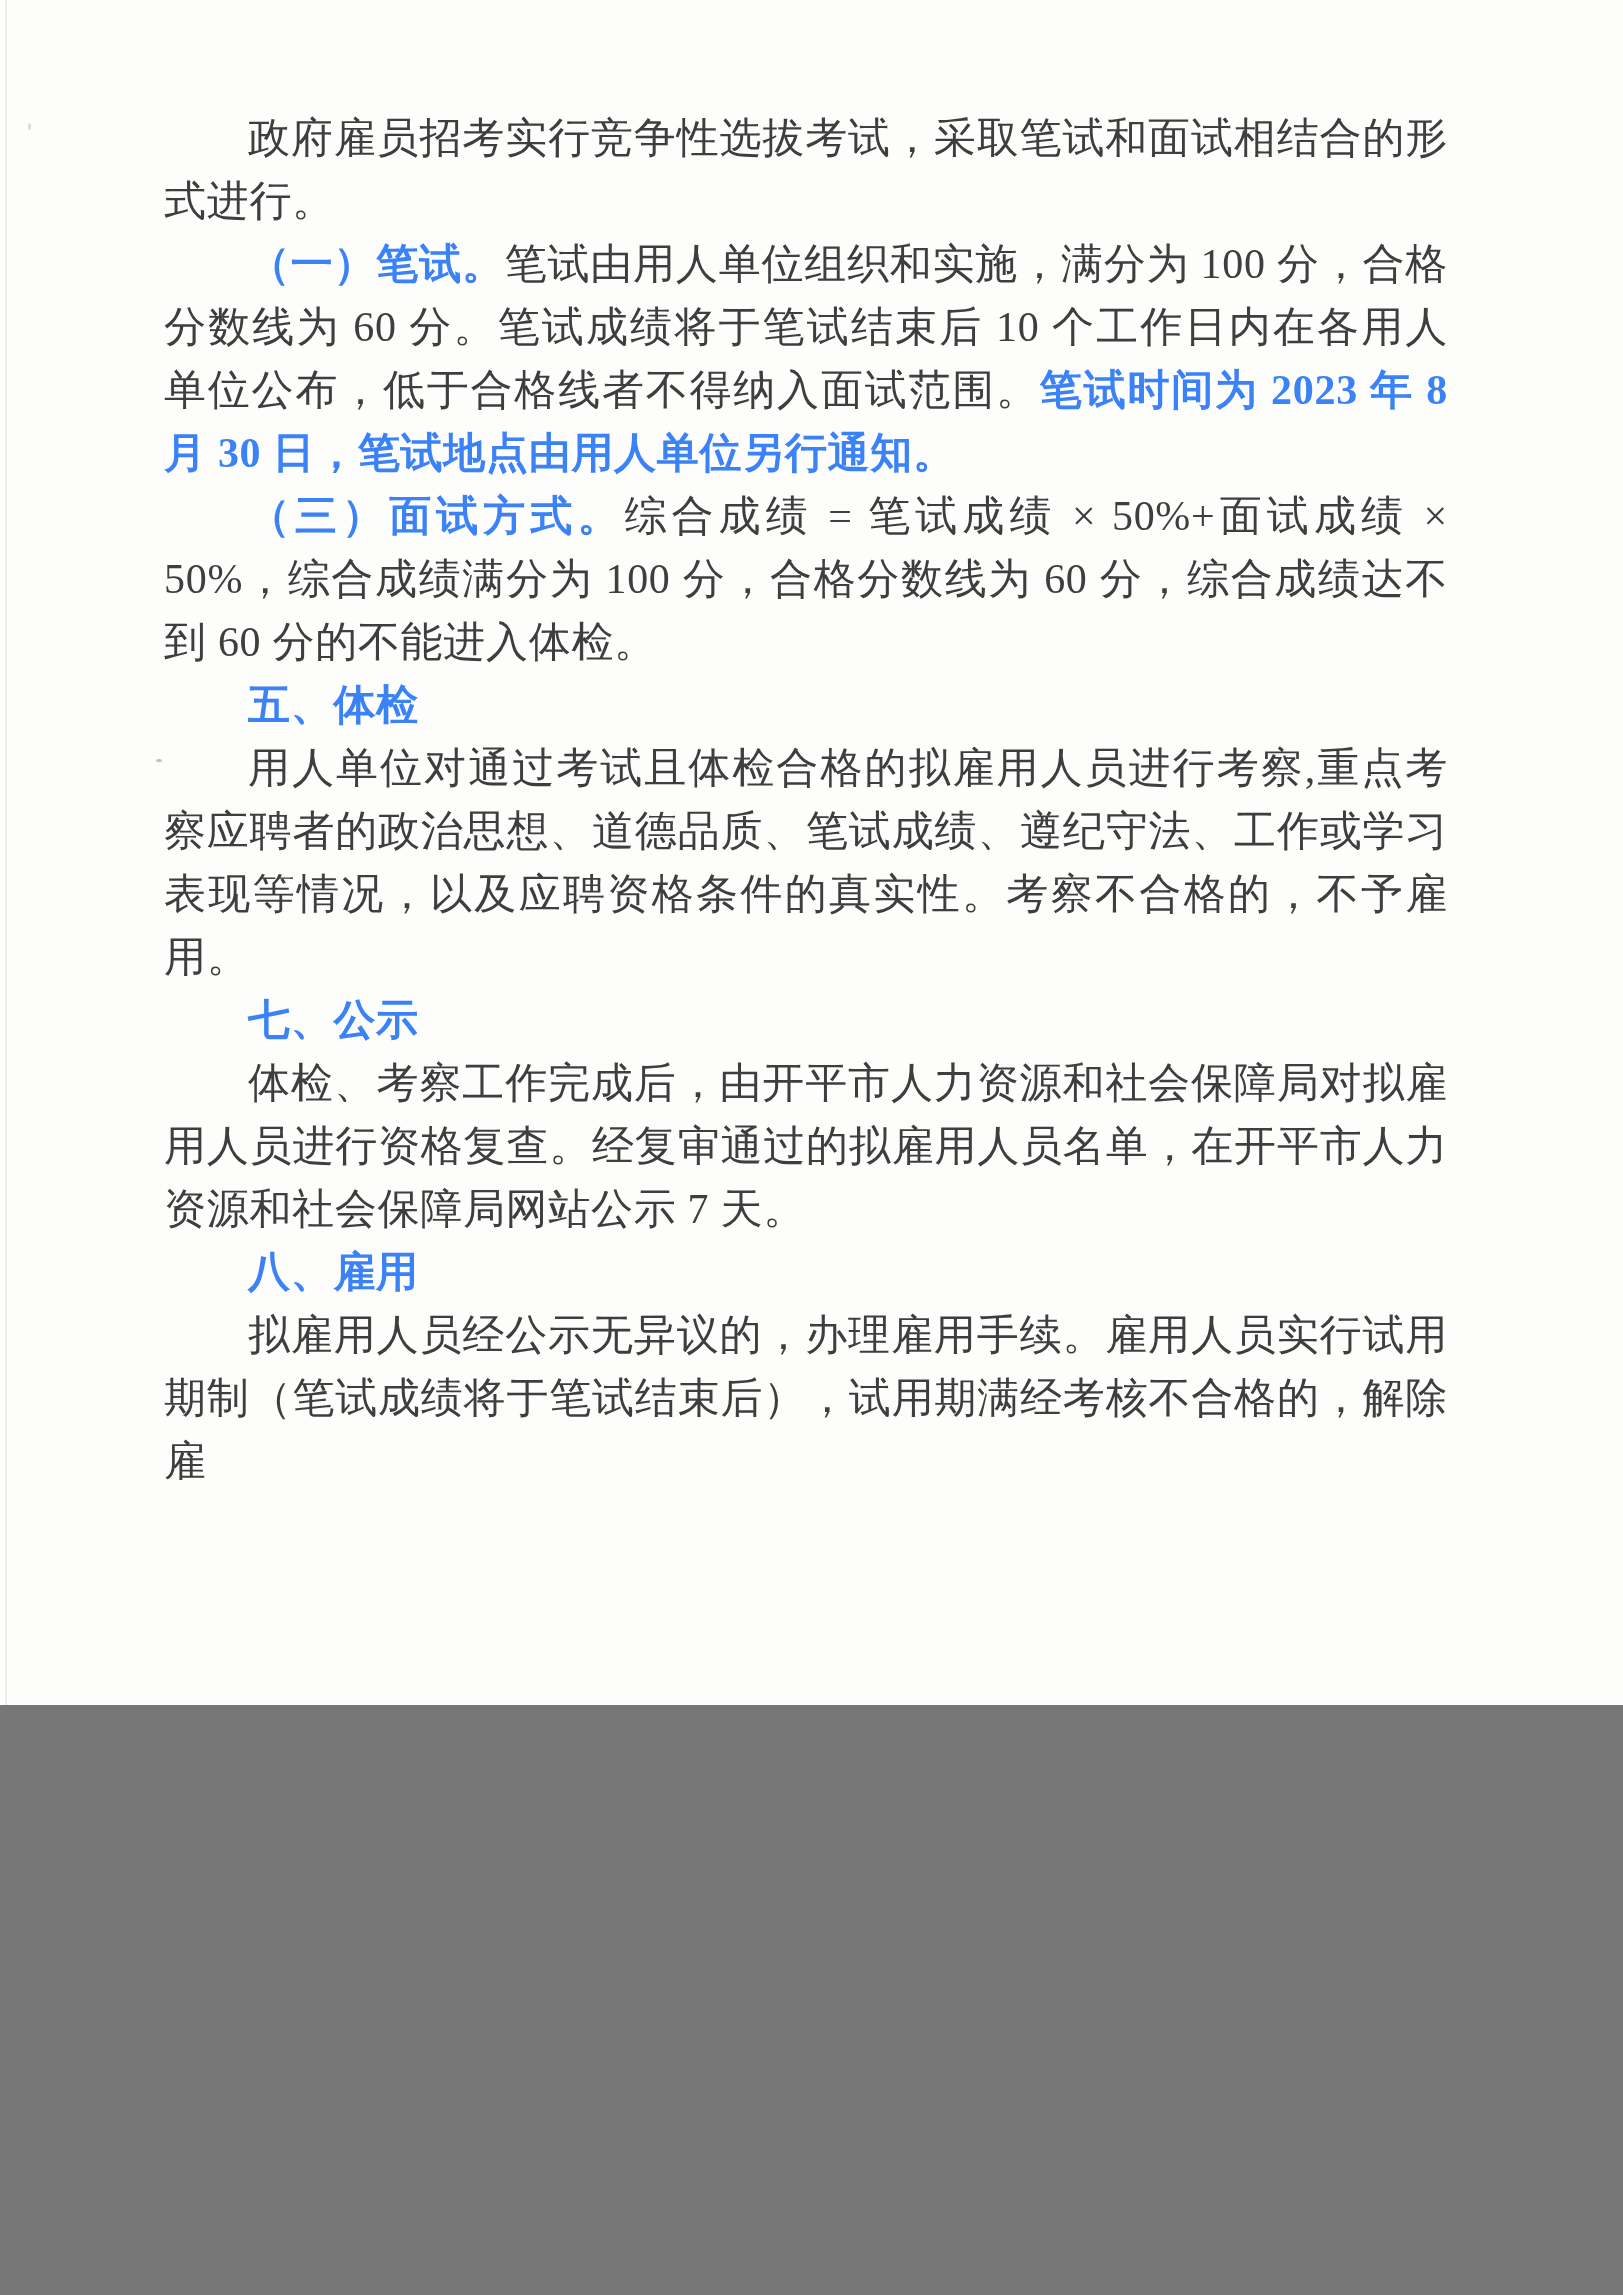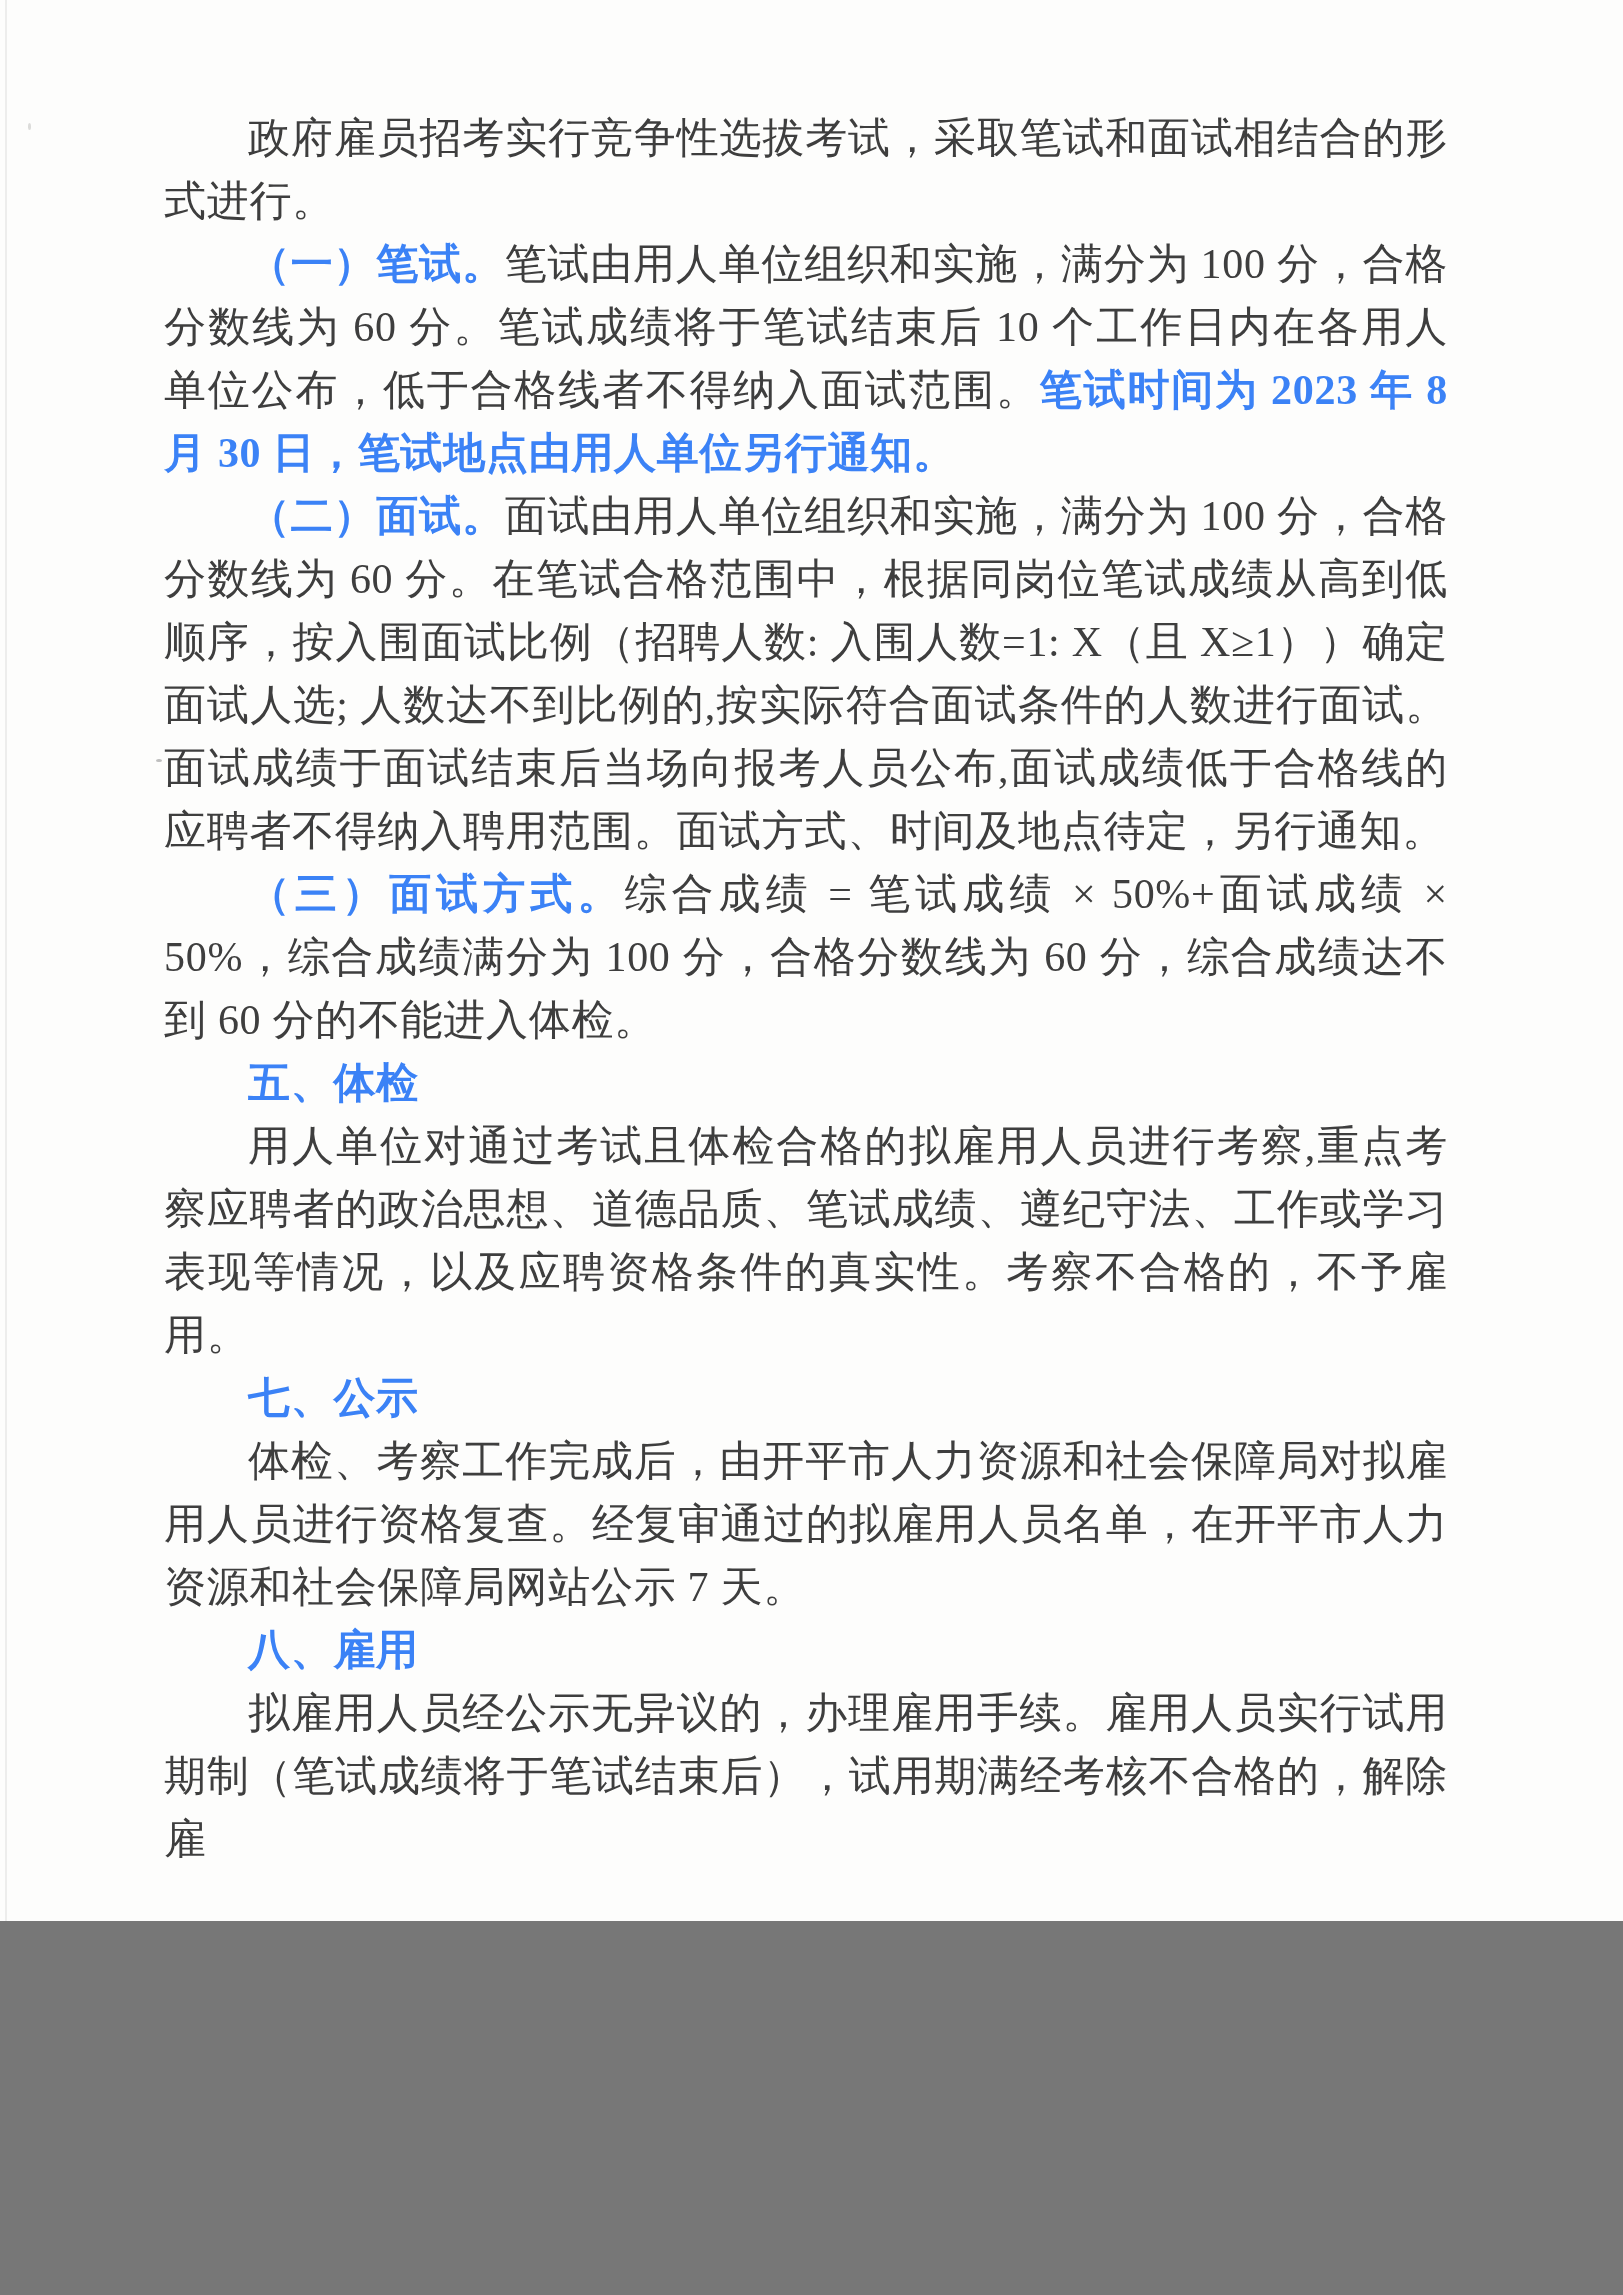--- a/index.html
+++ b/index.html
@@ -3,21 +3,21 @@
 <meta charset="utf-8">
 <style>
   html, body {
     margin: 0;
     padding: 0;
     background: #777;
   }
   .page {
     position: relative;
     width: 1623px;
-    height: 1921px;
+    height: 1705px;
     margin: 0 auto;
     background: #fdfdfc;
     overflow: hidden;
     font-family: "Liberation Serif", "DejaVu Serif", serif;
   }
   .scan-edge {
     position: absolute;
     left: 4.6px;
     top: 0;
     width: 2px;
@@ -82,21 +82,20 @@
 </head>
 <body>
 
 <div class="page">
   <div class="scan-edge"></div>
   <div class="speck s1"></div>
   <div class="speck s2"></div>
   <div class="content" id="doc-content">
       <p class="para"><span>政府雇员招考实行竞争性选拔考试，采取笔试和面试相结合的形式进行。</span></p>
       <p class="para"><span class="b">（一）笔试。</span><span>笔试由用人单位组织和实施，满分为 100 分，合格分数线为 60 分。笔试成绩将于笔试结束后 10 个工作日内在各用人单位公布，低于合格线者不得纳入面试范围。</span><span class="b">笔试时间为 2023 年 8 月 30 日，笔试地点由用人单位另行通知。</span></p>
-      <p class="para"><span class="b">（二）面试。</span><span>面试由用人单位组织和实施，满分为 100 分，合格分数线为 60 分。在笔试合格范围中，根据同岗位笔试成绩从高到低顺序，按入围面试比例（招聘人数: 入围人数=1: X（且 X≥1））确定面试人选; 人数达不到比例的,按实际符合面试条件的人数进行面试。面试成绩于面试结束后当场向报考人员公布,面试成绩低于合格线的应聘者不得纳入聘用范围。面试方式、时间及地点待定，另行通知。</span></p>
       <p class="para"><span class="b">（三）面试方式。</span><span>综合成绩 = 笔试成绩 × 50%+面试成绩 × 50%，综合成绩满分为 100 分，合格分数线为 60 分，综合成绩达不到 60 分的不能进入体检。</span></p>
       <p class="para heading"><span class="b">五、体检</span></p>
       <p class="para"><span>用人单位对通过考试且体检合格的拟雇用人员进行考察,重点考察应聘者的政治思想、道德品质、笔试成绩、遵纪守法、工作或学习表现等情况，以及应聘资格条件的真实性。考察不合格的，不予雇用。</span></p>
       <p class="para heading"><span class="b">七、公示</span></p>
       <p class="para"><span>体检、考察工作完成后，由开平市人力资源和社会保障局对拟雇用人员进行资格复查。经复审通过的拟雇用人员名单，在开平市人力资源和社会保障局网站公示 7 天。</span></p>
       <p class="para heading"><span class="b">八、雇用</span></p>
       <p class="para"><span>拟雇用人员经公示无异议的，办理雇用手续。雇用人员实行试用期制（笔试成绩将于笔试结束后），试用期满经考核不合格的，解除雇</span></p>
     </div>
   <div class="footer">— 3 —</div>
 </div>

